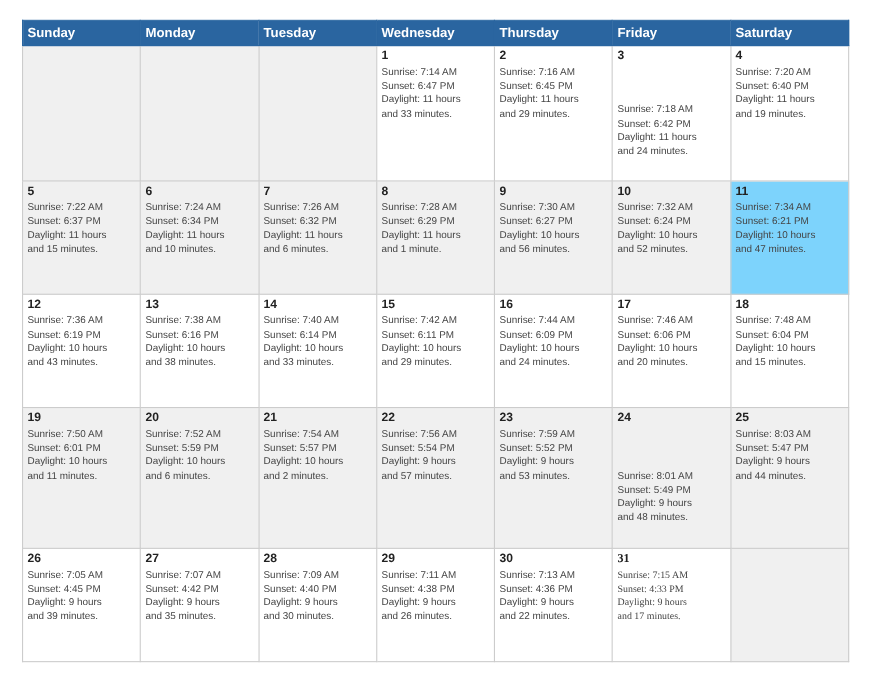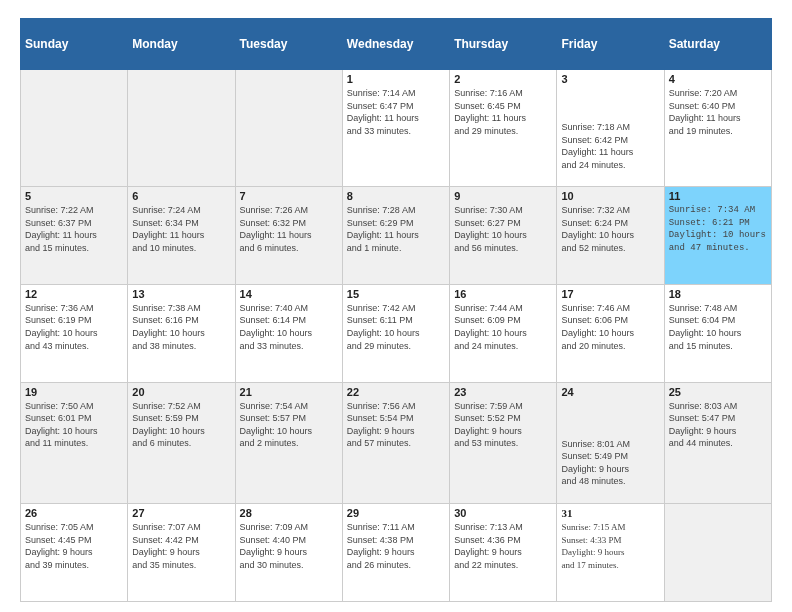--- a/index.html
+++ b/index.html
@@ -46,21 +46,21 @@
       border: 1px solid #ccc;
       border-collapse: collapse;
       width: 100%;
       table-layout: fixed;
     }
     .calendar th {
       background: #2a65a0;
       color: #fff;
       font-size: 12px;
       font-weight: bold;
-      padding: 18px 4px;
+      padding: 4px 4px;
       text-align: left;
       border: 1px solid #2a65a0;
     }
     .calendar td {
       border: 1px solid #ccc;
       vertical-align: top;
       padding: 3px 4px;
       font-size: 9.5px;
       color: #333;
       height: 88px;
@@ -191,21 +191,21 @@
           </td>
           <td style="background: rgb(240, 240, 240);">
             <span class="day-num">10</span>
             <div class="day-info" style="white-space: pre-line;">Sunrise: 7:32 AM
 Sunset: 6:24 PM
 Daylight: 10 hours
 and 52 minutes.</div>
           </td>
           <td style="background: #7dd3fc;">
             <span class="day-num">11</span>
-            <div class="day-info" style="white-space: pre-line; font-family: Liberation Mono, monospace;">Sunrise: 7:34 AM
+            <div class="day-info" style="white-space: pre-line;">Sunrise: 7:34 AM
 Sunset: 6:21 PM
 Daylight: 10 hours
 and 47 minutes.</div>
           </td>
         </tr>
         <tr>
           <td style="background: rgb(255, 255, 255);">
             <span class="day-num">12</span>
             <div class="day-info" style="white-space: pre-line;">Sunrise: 7:36 AM
 Sunset: 6:19 PM

